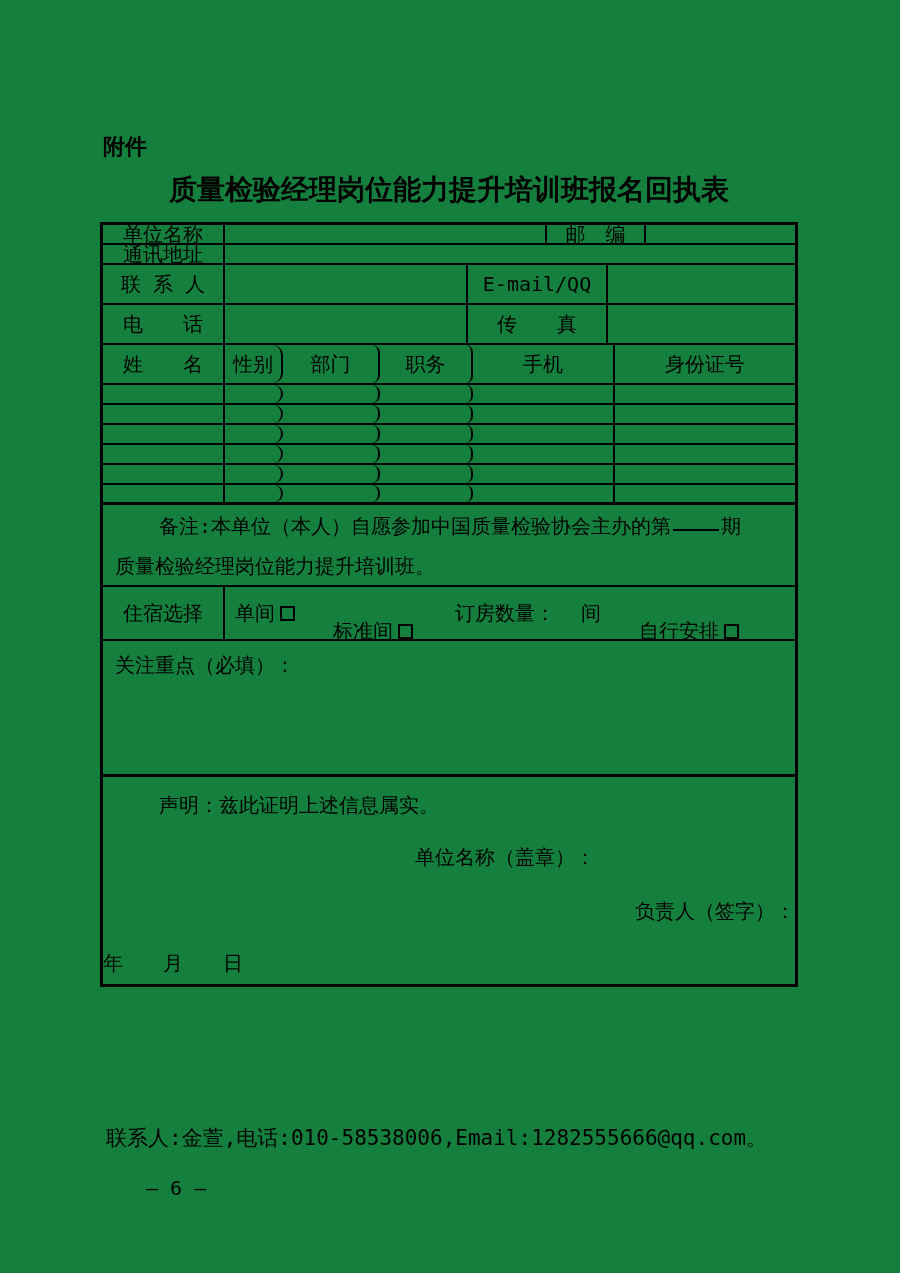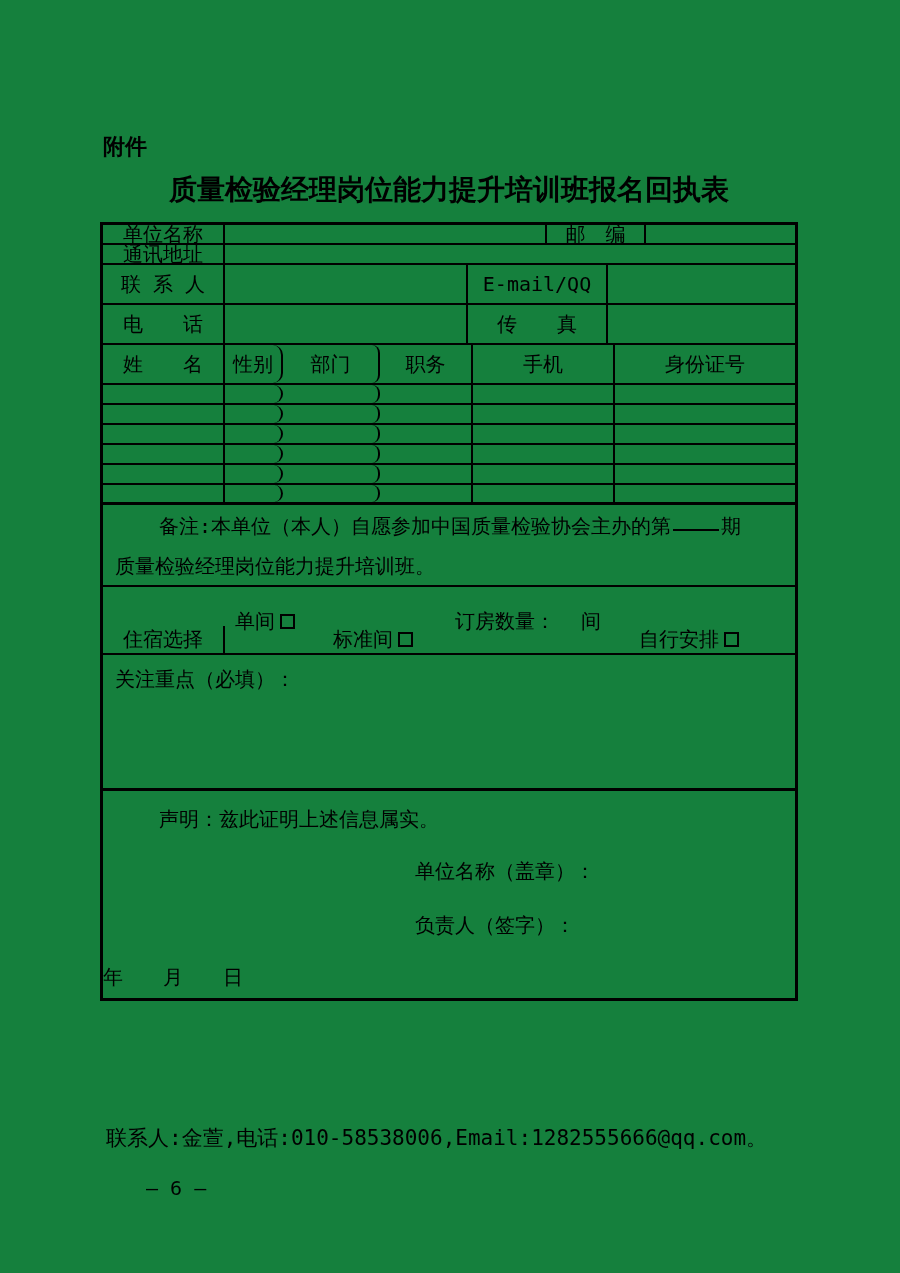--- a/index.html
+++ b/index.html
@@ -52,21 +52,21 @@
   .w-label   { width: 122px; }
   .w-unitval { flex: 1; }
   .w-postlbl { width: 99px; }
   .w-postval { width: 149px; }
   .w-midval  { width: 243px; }
   .w-email   { width: 140px; }
   .w-rval    { flex: 1; }
   .rc1 { width: 122px; }
   .rc2 { width: 58px; border-radius: 10px; }
   .rc3 { width: 97px; border-radius: 8px; }
-  .rc4 { width: 93px; }
+  .rc4 { width: 93px; border-radius: 7px; }
   .rc5 { width: 142px; }
   .rc6 { flex: 1; }
   .thick { border-bottom-width: 3px; }
   
   .remark-row {
     display: block;
     height: 82px;
     font-size: 20px;
     line-height: 40px;
     padding: 1px 12px 0 12px;
@@ -76,21 +76,21 @@
   .blank-underline {
     display: inline-block;
     width: 46px;
     height: 2px;
     background: #000;
     vertical-align: baseline;
     margin: 0 2px 2px 2px;
     text-indent: 0;
   }
   
-  .lodging-row { height: 68px; align-items: flex-end; }
+  .lodging-row { height: 54px; }
   .lodging-options {
     flex: 1;
     display: flex;
     align-items: center;
     padding-left: 10px;
     font-size: 20px;
   }
   .checkbox {
     display: inline-block;
     width: 15px; height: 15px;
@@ -112,21 +112,21 @@
   }
   
   .decl-row {
     display: block;
     height: 192px;
     font-size: 20px;
     border-bottom: none;
   }
   .decl-statement { margin: 15px 12px 0 12px; text-indent: 2.2em; }
   .decl-seal { margin: 25px 0 0 312px; }
-  .decl-sign { margin: 27px 0 0 312px; }
+  .decl-sign { margin: 27px 0 0 312px; text-align: right; }
   .decl-date { margin: 25px 21px 0 0; text-align: left; }
   .footer-contact {
     position: absolute;
     left: 106px; top: 1124px;
     font-size: 21px;
     white-space: nowrap;
   }
   .page-number {
     position: absolute;
     left: 146px; top: 1176px;

